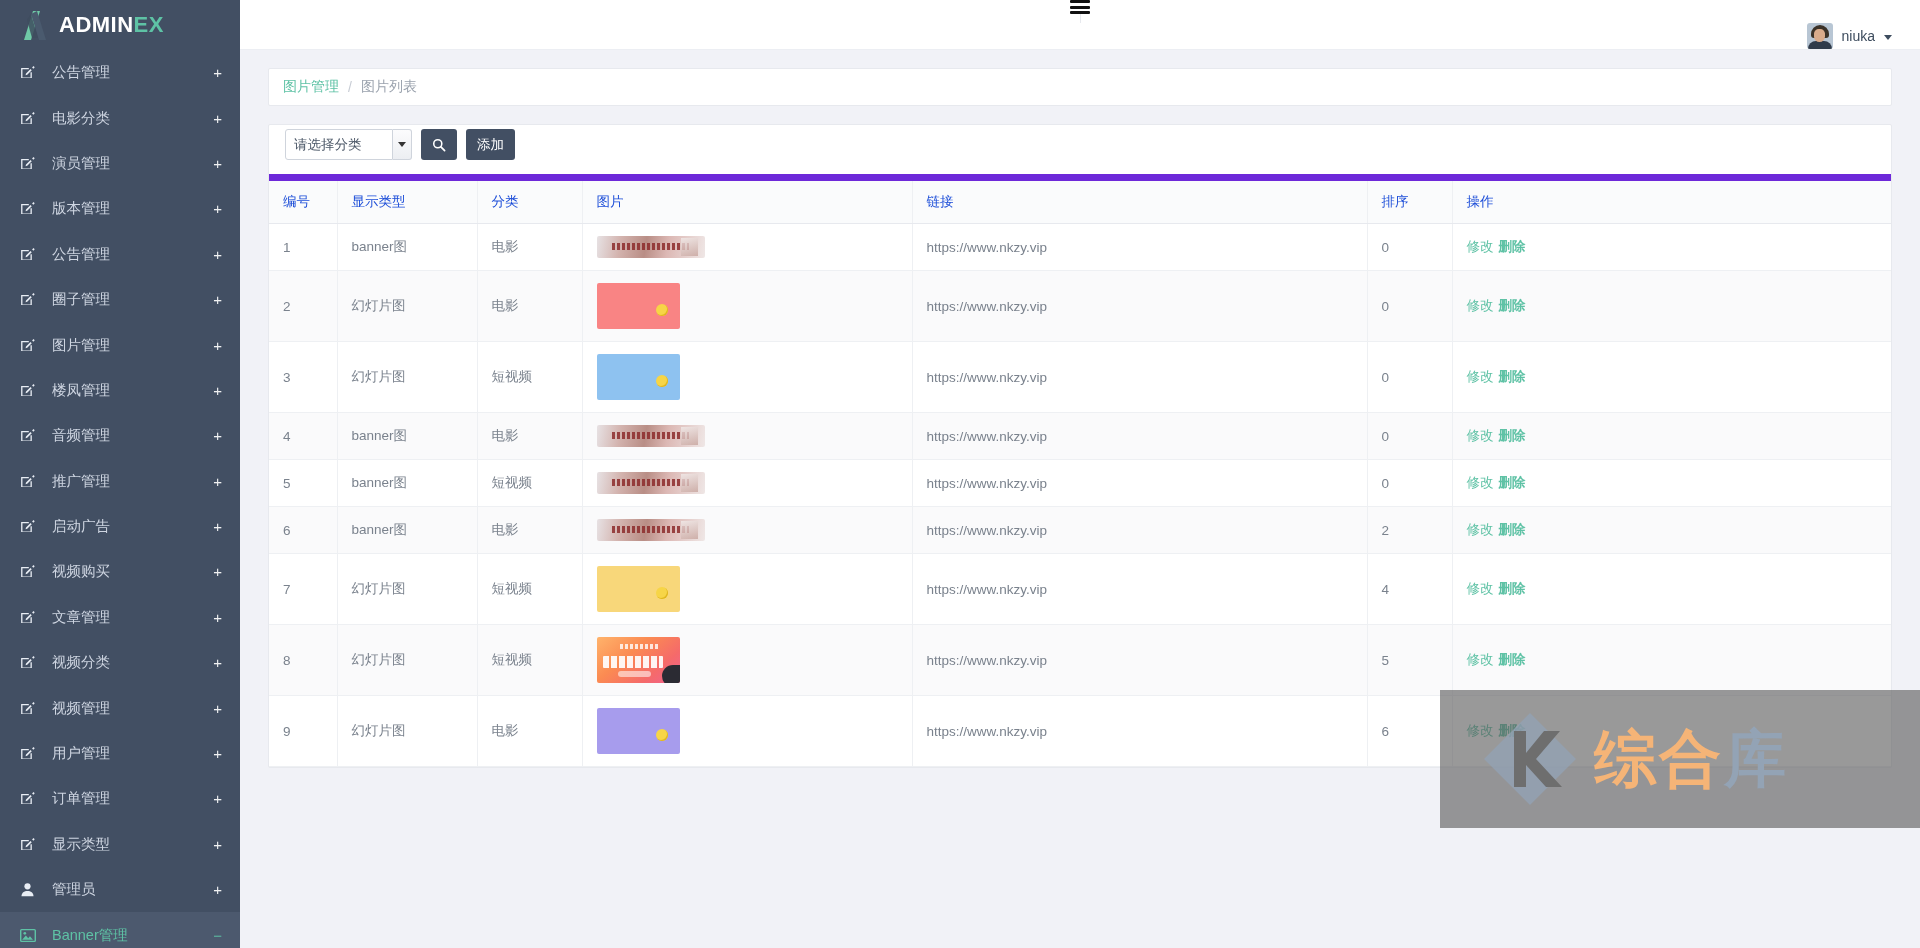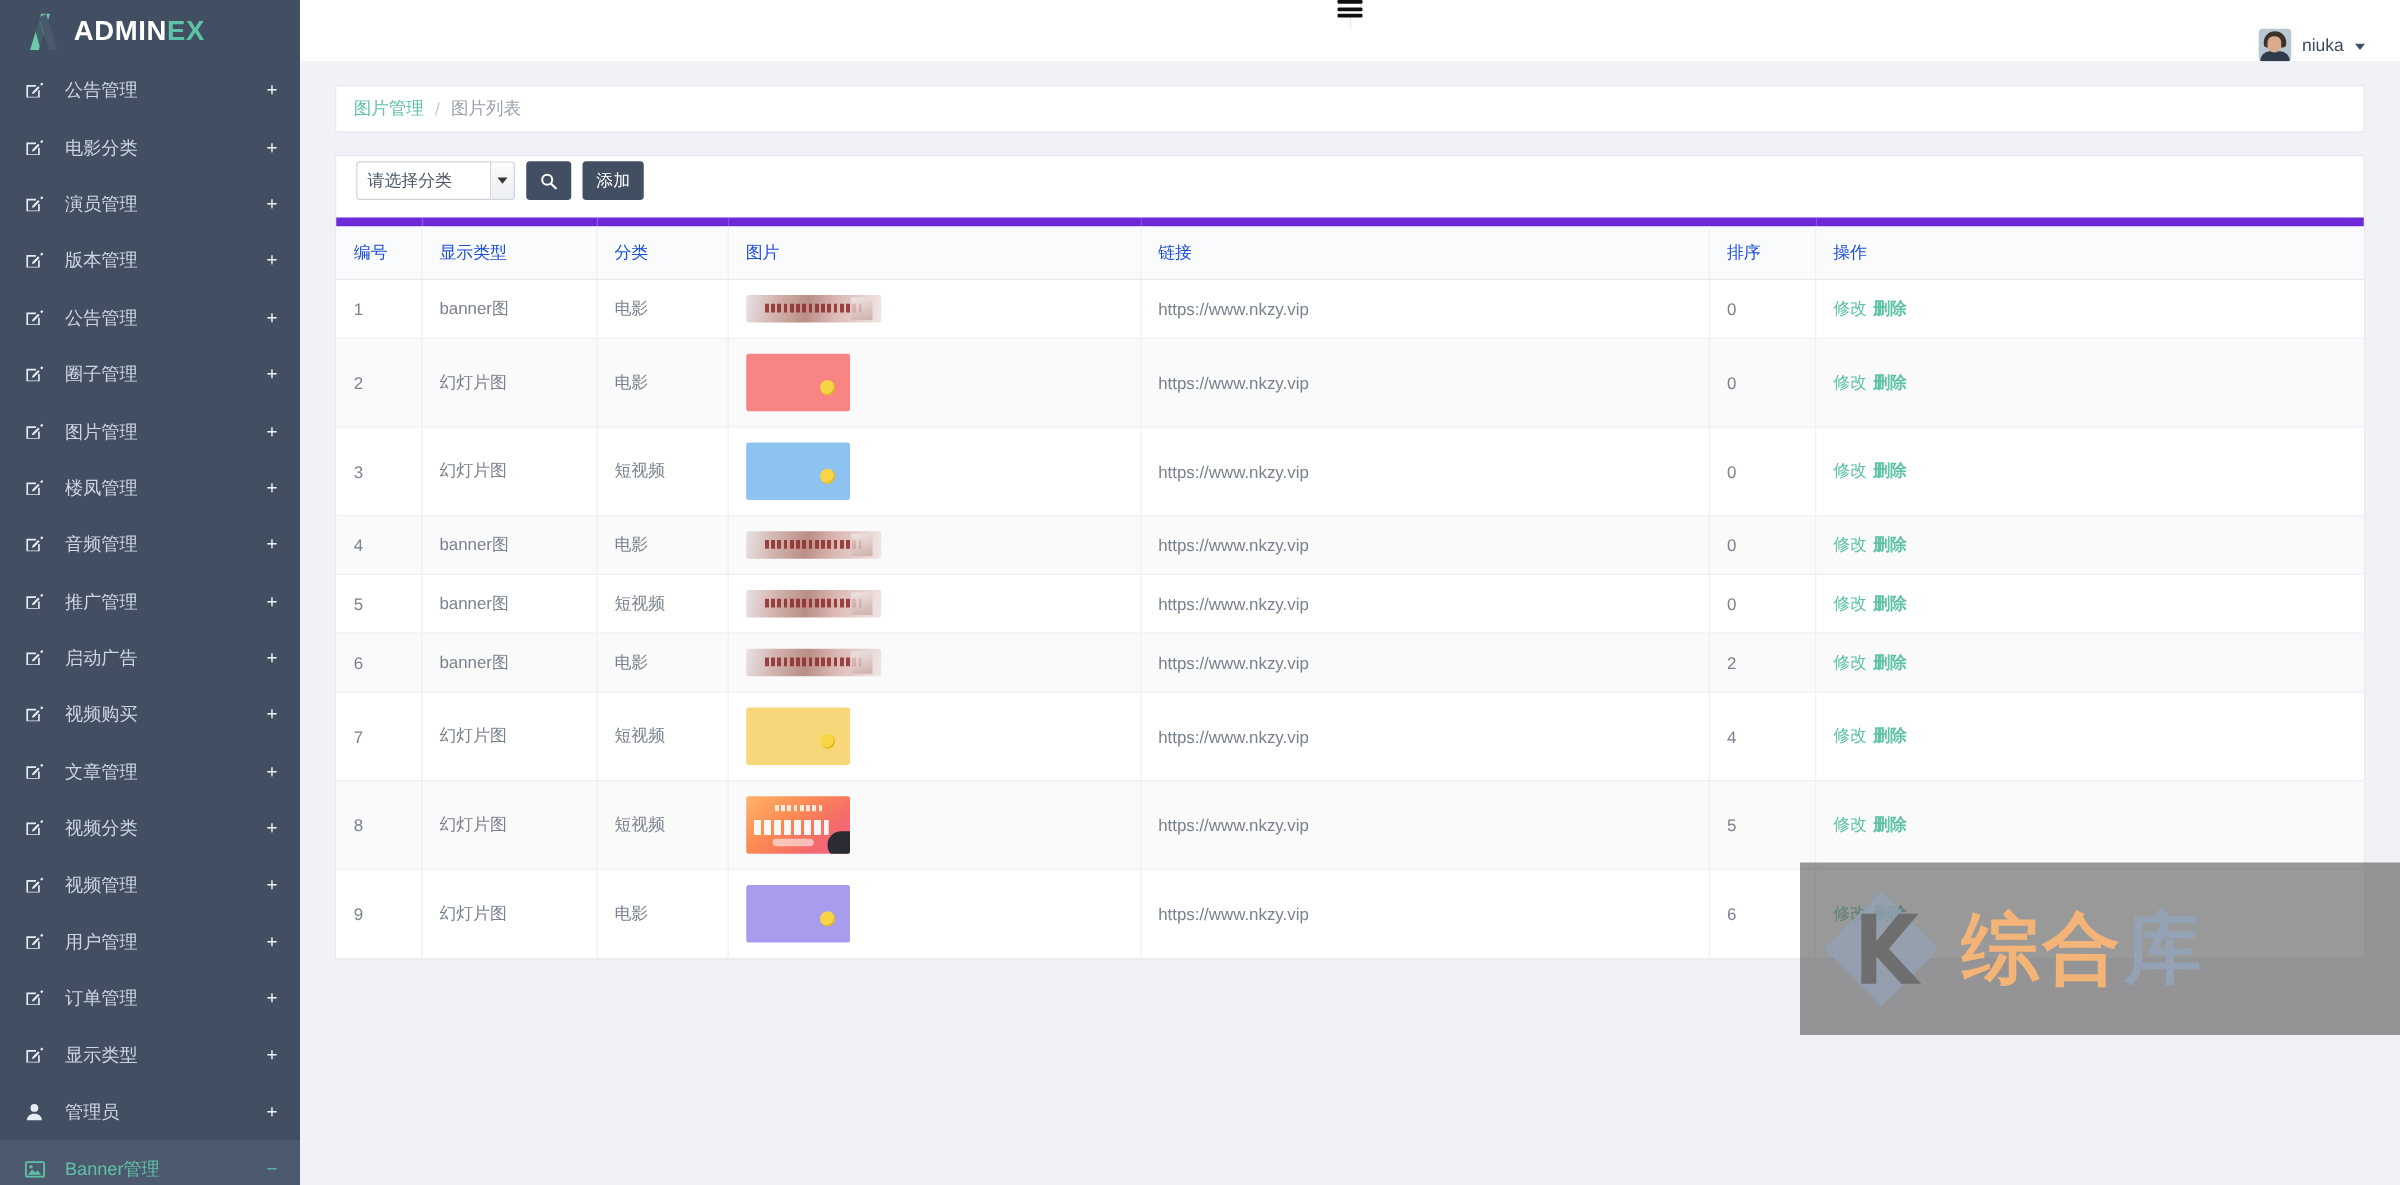--- a/index.html
+++ b/index.html
@@ -257,21 +257,21 @@
     width: 22px; height: 22px; border-radius: 50% 0 50% 50%;
     background: #2b2b33;
   }
 
   
   .watermark {
     position: absolute; right: 0; bottom: 0;
     width: 480px; height: 138px;
     background: rgba(90,90,90,.62);
     display: flex; align-items: center; gap: 14px;
-    padding-left: 15px;
+    padding-left: 40px;
     pointer-events: none;
   }
   .wm-k { width: 100px; height: 100px; position: relative; }
   .wm-text {
     font-size: 62px; font-weight: bold; letter-spacing: 3px;
     line-height: 1; color: #f5b477;
     font-family: "DejaVu Sans", sans-serif;
   }
   .wm-text .g { color: #93a3b5; }
 </style>

